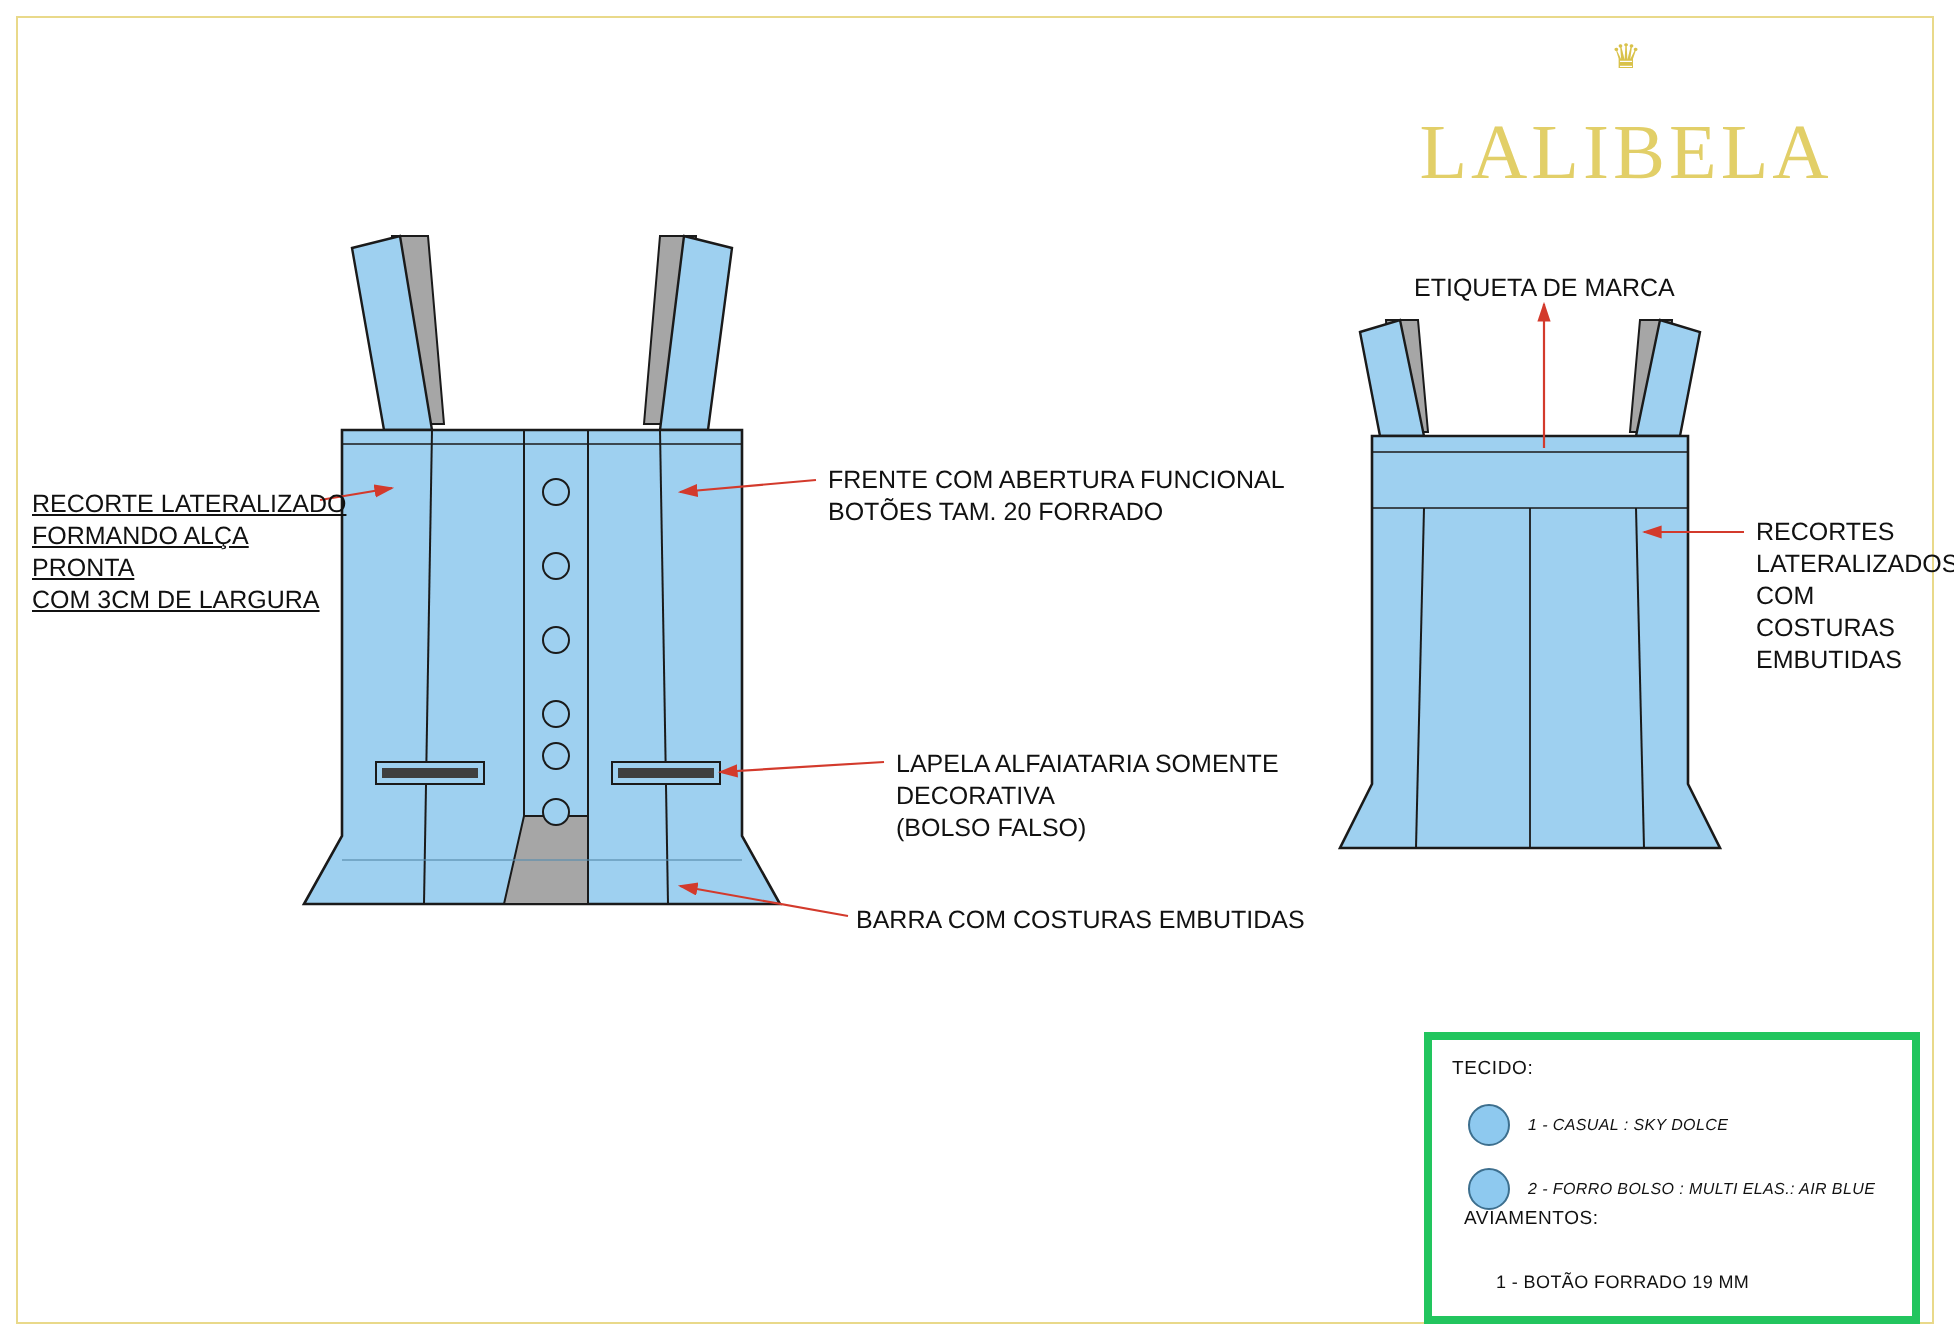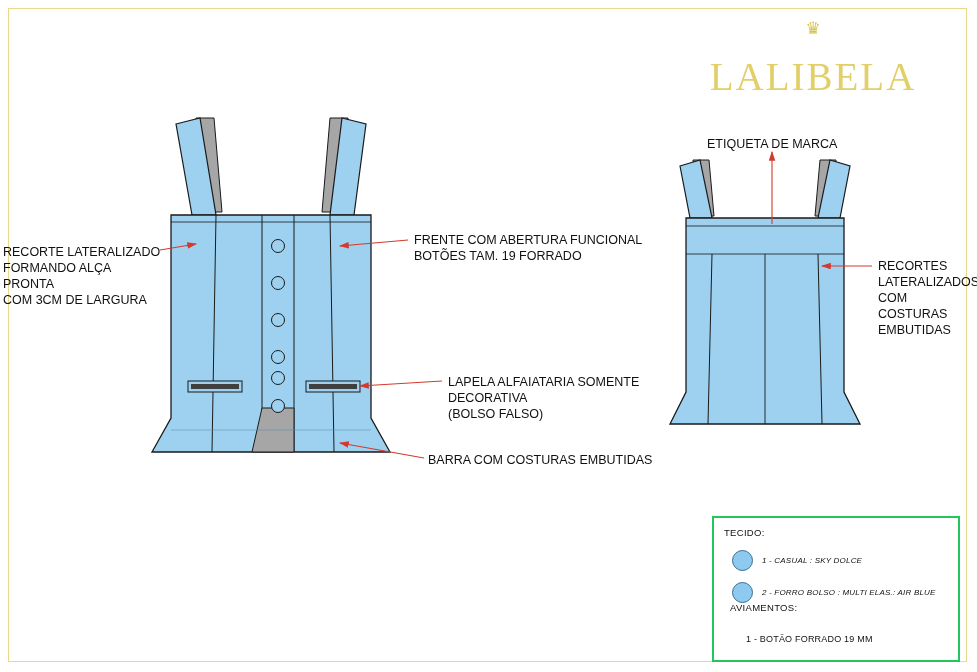--- a/index.html
+++ b/index.html
@@ -68,21 +68,21 @@
     overflow: visible;
   }
 
   
   .legend {
     position: absolute;
     left: 712px;
     top: 516px;
     width: 248px;
     height: 146px;
-    border: 2px solid #22c55e;
+    border: 4px solid #22c55e;
     box-sizing: border-box;
     background: #fff;
   }
   .legend-title {
     position: absolute;
     left: 10px;
     top: 9px;
     font-size: 9.5px;
     color: #111;
     letter-spacing: .3px;
@@ -209,23 +209,23 @@
 
       <path d="M424,458 L340,443" marker-end="url(#arrowRed)"></path>
 
       <path d="M772,224 L772,152" marker-end="url(#arrowRed)"></path>
 
       <path d="M872,266 L822,266" marker-end="url(#arrowRed)"></path>
     </g>
   </svg>
 
   <div class="annot left" style="left:414px; top:232px; width:270px;">FRENTE COM ABERTURA FUNCIONAL
-BOTÕES TAM. 19 FORRADO</div>
-
-  <div class="annot left" style="left:3px; top:244px; width:160px;">RECORTE LATERALIZADO
+BOTÕES TAM. 20 FORRADO</div>
+
+  <div class="annot left" style="left:16px; top:244px; width:160px;text-decoration:underline;">RECORTE LATERALIZADO
 FORMANDO ALÇA PRONTA
 COM 3CM DE LARGURA</div>
 
   <div class="annot left" style="left:448px; top:374px; width:210px;">LAPELA ALFAIATARIA SOMENTE
 DECORATIVA
 (BOLSO FALSO)</div>
 
   <div class="annot left" style="left:428px; top:452px; width:230px;">BARRA COM COSTURAS EMBUTIDAS</div>
 
   <div class="annot left" style="left:878px; top:258px; width:100px;">RECORTES

